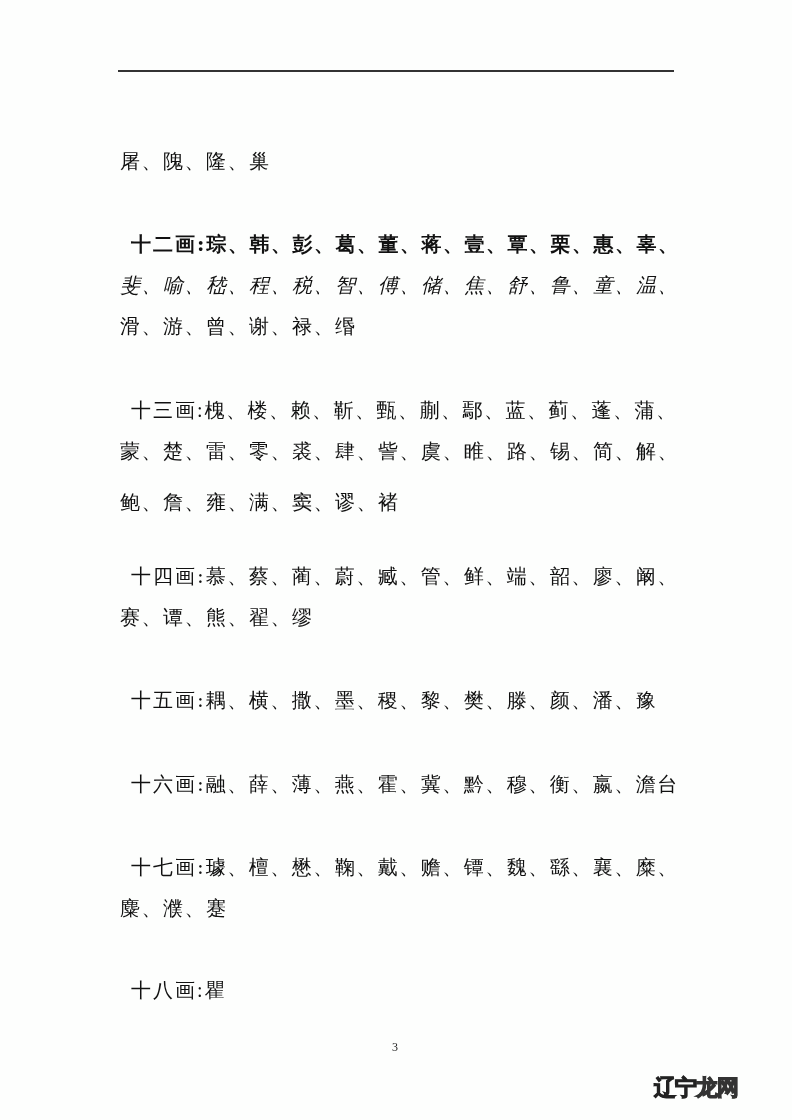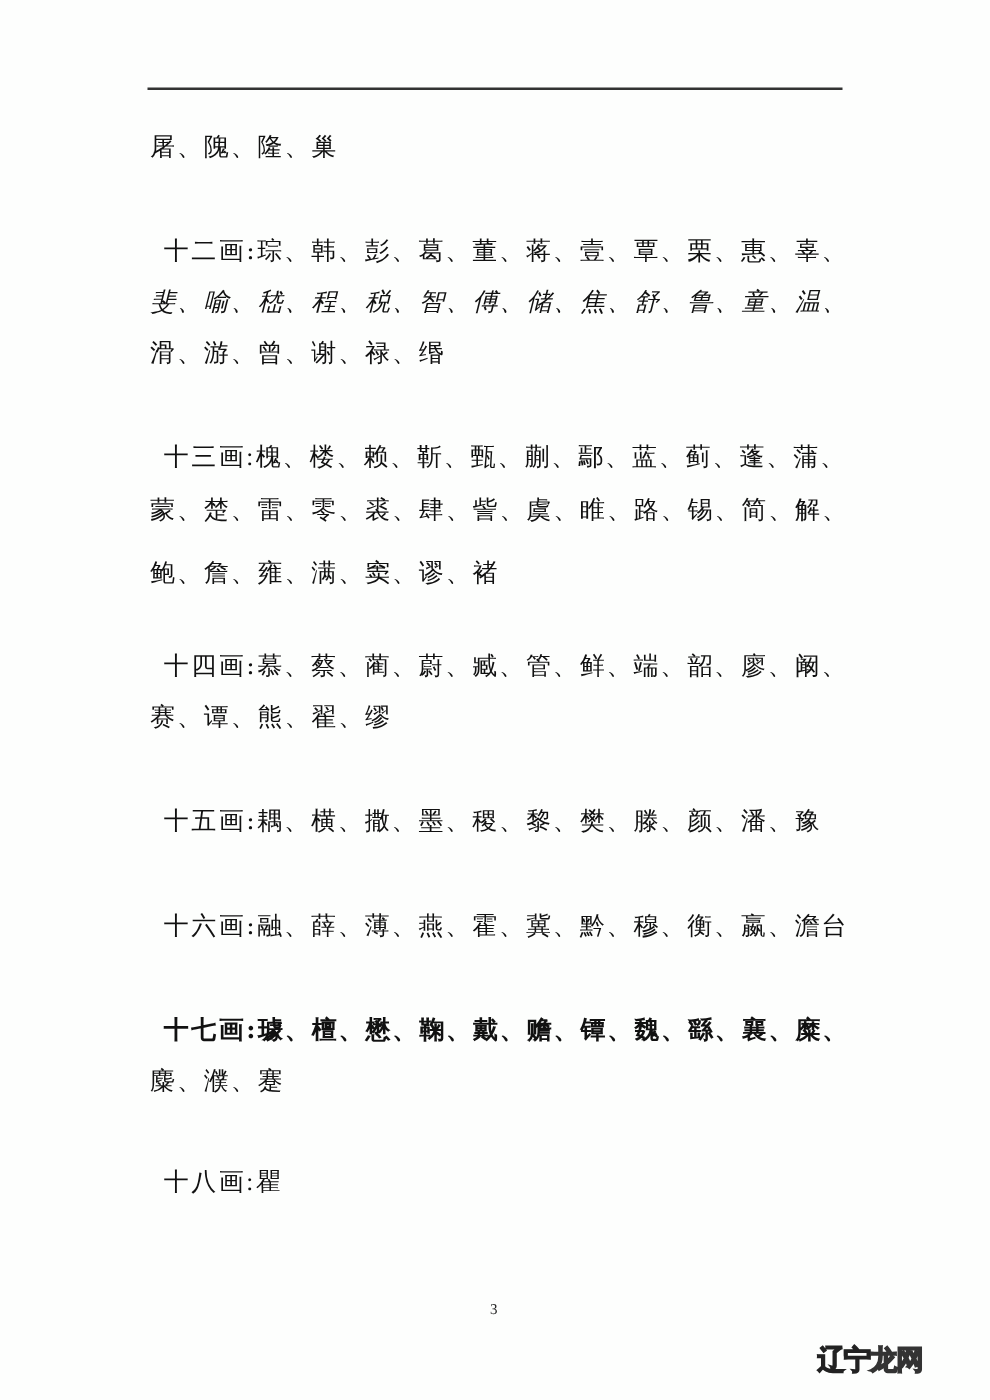--- a/index.html
+++ b/index.html
@@ -1,38 +1,38 @@
 <!DOCTYPE html>
 <html><head>
 <meta charset="utf-8">
 <style>
   html, body { margin: 0; padding: 0; background: #fdfefd; }
   body { width: 792px; height: 1120px; position: relative; overflow: hidden;
          font-family: "DejaVu Serif", "Liberation Serif", serif; color: #111; }
   .rule { position: absolute; left: 118px; top: 70px; width: 556px; height: 2px; background: #333; }
   .line { position: absolute; left: 120px; font-size: 20px; line-height: 26px; white-space: nowrap;
-          letter-spacing: 1.5px; }
+          letter-spacing: 1.5px; margin-top: 44px; }
   .indent { left: 131px; }
   .label { letter-spacing: 2px; }
   .page-num { position: absolute; left: 392px; top: 1040px; font-size: 12px;
               font-family: "Liberation Serif", serif; color: #222; }
   .logo { position: absolute; left: 654px; top: 1073px; font-size: 22px; font-weight: bold;
           font-family: "DejaVu Sans", sans-serif; letter-spacing: -1px; }
   .logo .red { color: #404040; -webkit-text-stroke: 1px #222; }
   .logo .white { color: #4d7c0f; -webkit-text-stroke: 1.2px #333; }
 </style>
 </head>
 <body>
 
 <div class="rule"></div>
 
 <div class="line" style="top:104px;">屠、隗、隆、巢</div>
 
 <div>
-  <div class="line indent" style="top:187px;"><span class="label">十二画:</span><span>琮、韩、彭、葛、董、蒋、壹、覃、栗、惠、辜、</span></div>
+  <div class="line indent" style="top:187px;font-weight:bold;"><span class="label">十二画:</span><span>琮、韩、彭、葛、董、蒋、壹、覃、栗、惠、辜、</span></div>
   <div class="line" style="top:228px;font-style:italic;">斐、喻、嵇、程、税、智、傅、储、焦、舒、鲁、童、温、</div>
   <div class="line" style="top:269px;">滑、游、曾、谢、禄、缗</div>
 </div>
 
 <div>
   <div class="line indent" style="top:353px;font-family:Liberation Serif, serif;"><span class="label">十三画:</span><span>槐、楼、赖、靳、甄、蒯、鄢、蓝、蓟、蓬、蒲、</span></div>
   <div class="line" style="top:394px;">蒙、楚、雷、零、裘、肆、訾、虞、睢、路、锡、简、解、</div>
   <div class="line" style="top:445px;">鲍、詹、雍、满、窦、谬、褚</div>
 </div>
 
@@ -43,21 +43,21 @@
 
 <div>
   <div class="line indent" style="top:643px;"><span class="label">十五画:</span><span>耦、横、撒、墨、稷、黎、樊、滕、颜、潘、豫</span></div>
 </div>
 
 <div>
   <div class="line indent" style="top:727px;"><span class="label">十六画:</span><span>融、薛、薄、燕、霍、冀、黔、穆、衡、嬴、澹台</span></div>
 </div>
 
 <div>
-  <div class="line indent" style="top:810px;font-weight:bold;"><span class="label">十七画:</span><span>璩、檀、懋、鞠、戴、赡、镡、魏、繇、襄、糜、</span></div>
+  <div class="line indent" style="top:810px;"><span class="label">十七画:</span><span>璩、檀、懋、鞠、戴、赡、镡、魏、繇、襄、糜、</span></div>
   <div class="line" style="top:851px;">麋、濮、蹇</div>
 </div>
 
 <div>
   <div class="line indent" style="top:933px;font-family:Liberation Serif, serif;"><span class="label">十八画:</span><span>瞿</span></div>
 </div>
 
 <div class="page-num">3</div>
 
 <div class="logo"><span class="red">辽宁</span><span class="white">龙网</span></div>

